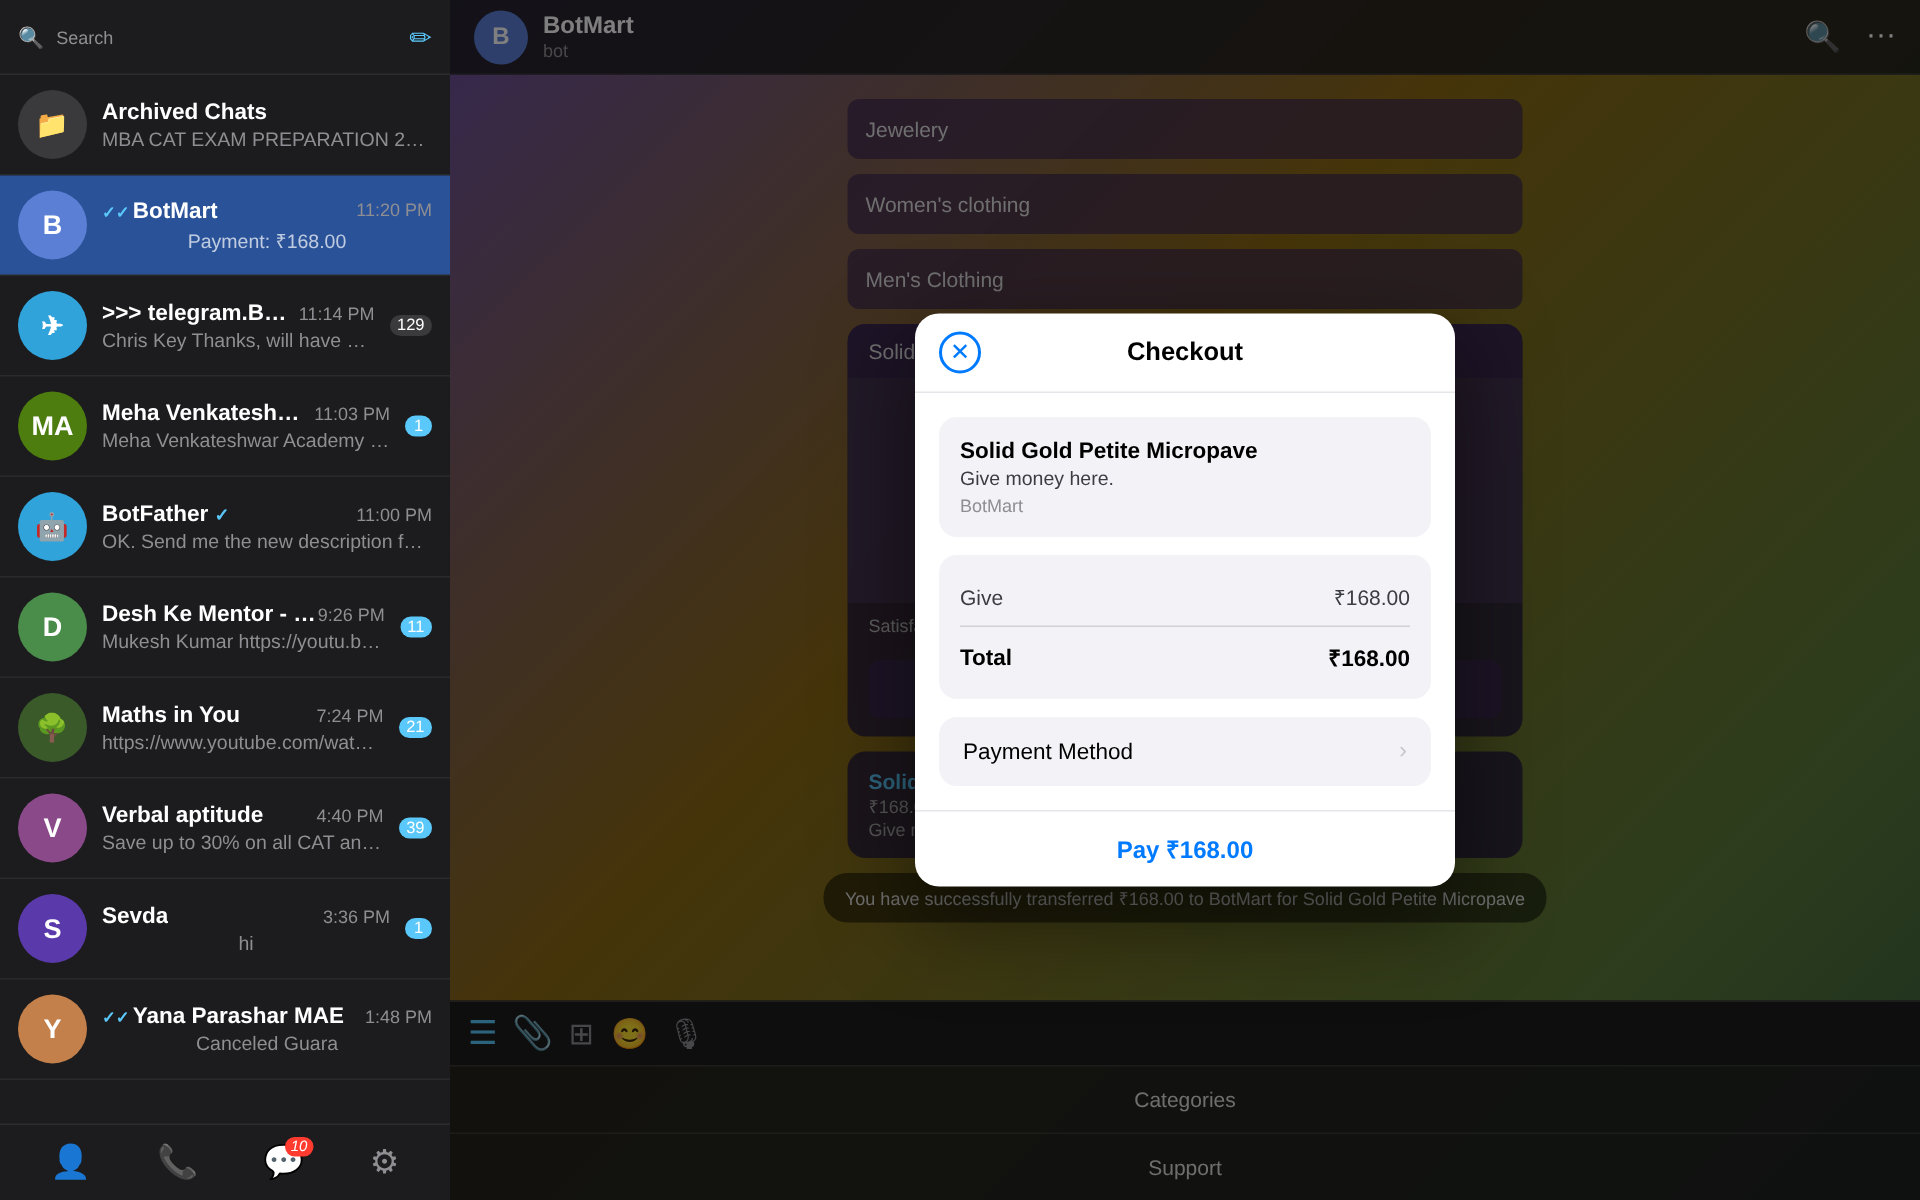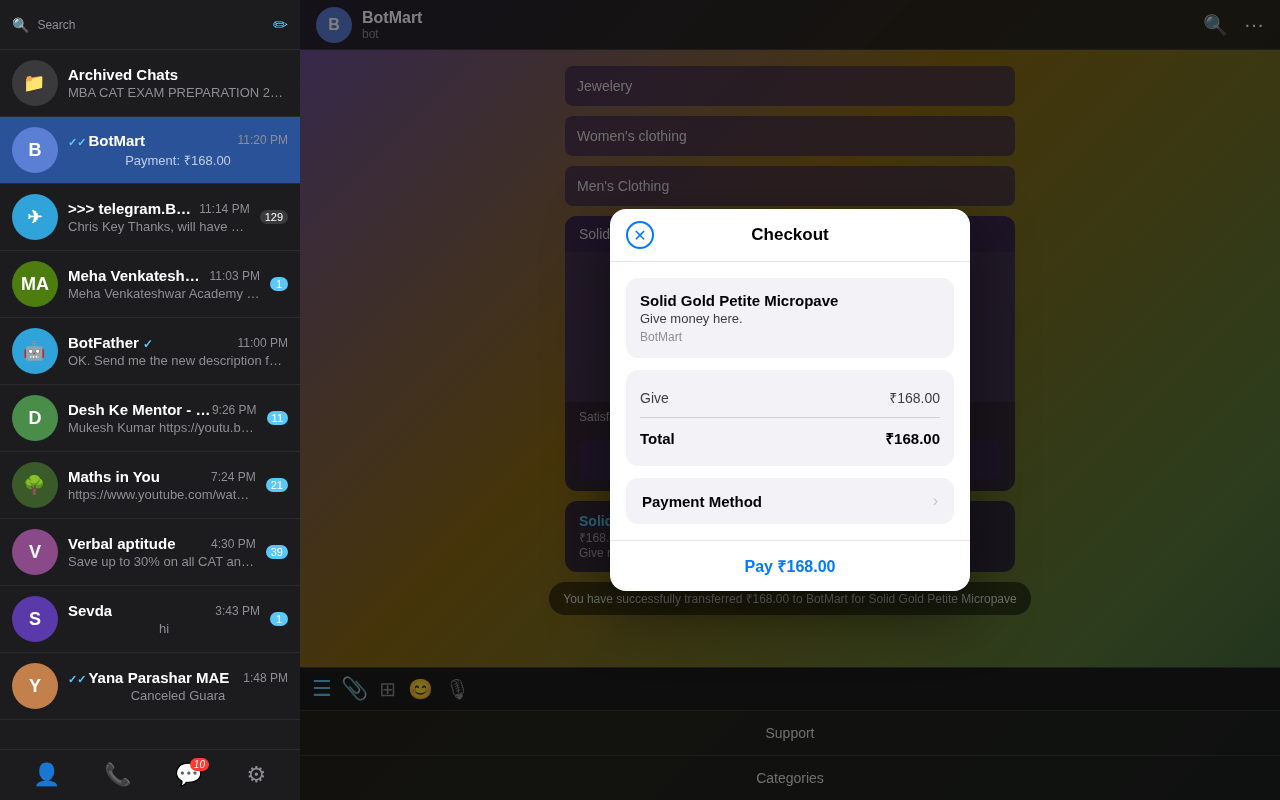--- a/index.html
+++ b/index.html
@@ -353,21 +353,21 @@
 
     .payment-method-row {
       background: #f2f2f7;
       border-radius: 12px;
       padding: 14px 16px;
       display: flex;
       align-items: center;
       justify-content: space-between;
       cursor: pointer;
     }
-    .payment-method-label { font-size: 15px; color: #000; font-weight: 700; }
+    .payment-method-label { font-size: 15px; color: #000; font-weight: 400; }
     .chevron-right { color: #c7c7cc; font-size: 16px; }
 
     .pay-button {
       text-align: center;
       padding: 14px;
       color: #007aff;
       font-size: 16px;
       font-weight: 600;
       cursor: pointer;
       border-top: 1px solid #e5e5ea;
@@ -458,32 +458,32 @@
           </div>
           <div class="chat-preview">https://www.youtube.com/watch?v=-XTYEWv8O8Q</div>
         </div>
         <span class="badge">21</span>
       </div>
       <div class="chat-item">
         <div class="avatar" style="background: rgb(138, 74, 138);">V</div>
         <div class="chat-content">
           <div class="chat-name-row">
             <span class="chat-name">Verbal aptitude</span>
-            <span class="chat-time">4:30 PM</span>
+            <span class="chat-time">4:40 PM</span>
           </div>
           <div class="chat-preview">Save up to 30% on all CAT and OMET's Subscriptions! Be...</div>
         </div>
         <span class="badge">39</span>
       </div>
       <div class="chat-item">
         <div class="avatar" style="background: rgb(90, 58, 170);">S</div>
         <div class="chat-content">
           <div class="chat-name-row">
             <span class="chat-name">Sevda</span>
-            <span class="chat-time">3:43 PM</span>
+            <span class="chat-time">3:36 PM</span>
           </div>
           <div class="chat-preview">hi</div>
         </div>
         <span class="badge">1</span>
       </div>
       <div class="chat-item">
         <div class="avatar" style="background: rgb(196, 128, 74);">Y</div>
         <div class="chat-content">
           <div class="chat-name-row">
             <span class="chat-name"><span class="check-icon">✓✓</span>Yana Parashar MAE</span>
@@ -596,16 +596,16 @@
   <div class="bottom-bar-buttons">
     <div id="message-input-bar">
       <span class="msg-icon">☰</span>
       <span class="msg-icon">📎</span>
       <div class="msg-actions">
         <span>⊞</span>
         <span>😊</span>
         <span>🎙</span>
       </div>
     </div>
+    <div class="bottom-category-btn">Categories</div>
     <div class="bottom-category-btn">Support</div>
-    <div class="bottom-category-btn">Categories</div>
   </div>
 </div>
 
 </body></html>

